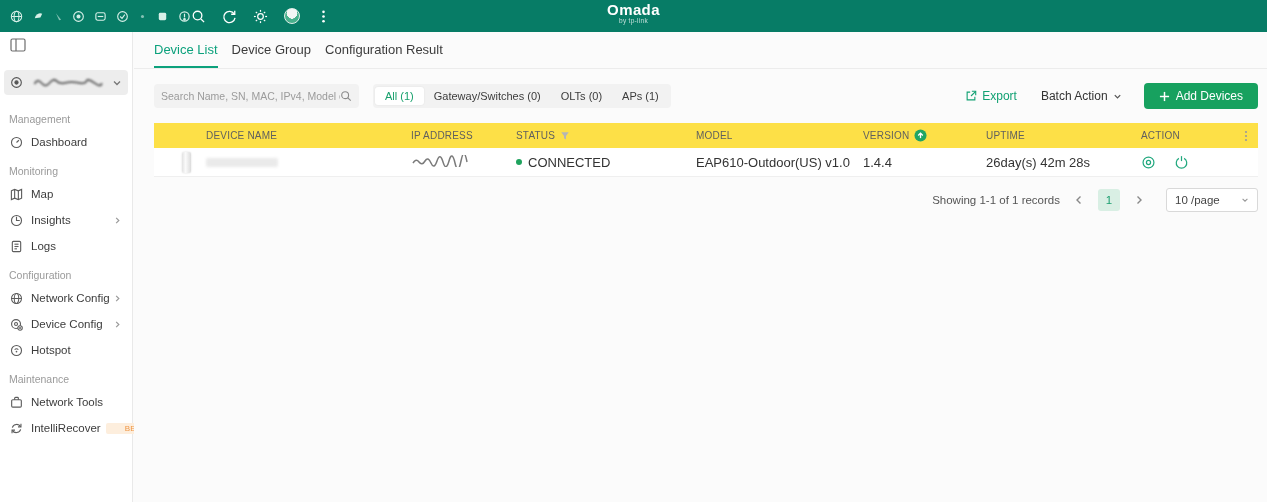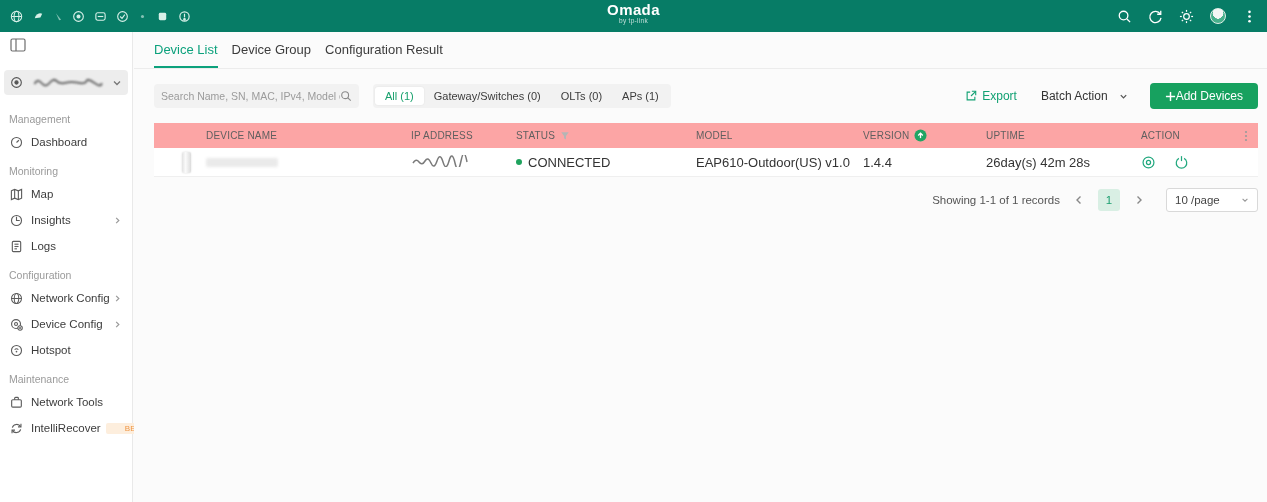--- a/index.html
+++ b/index.html
@@ -2,21 +2,21 @@
 <html><head>
 <meta charset="utf-8">
 <style>
   * { margin:0; padding:0; box-sizing:border-box; }
   html,body { width:1267px; height:502px; overflow:hidden; }
   body { font-family:"Liberation Sans", sans-serif; background:#fbfbfb; color:#333; }
   .page { position:relative; width:1267px; height:502px; }
 
   
   .topbar { position:absolute; top:0; left:0; right:0; height:28px; background:#077c66;
-            display:flex; align-items:center; justify-content:space-between; padding:16px 10px; z-index:5; }
+            display:flex; align-items:center; padding:16px 10px; z-index:5; }
   .topbar-left { display:flex; align-items:center; gap:9px; }
   .tb-ico { width:13px; height:13px; color:#eafaf4; opacity:.92; filter:blur(.3px); }
   .tb-ico.dim { opacity:.55; width:9px; height:9px; }
   .logo { position:absolute; left:50%; top:2px; transform:translateX(-50%); text-align:center; color:#fff; }
   .logo-title { font-size:15px; font-weight:700; letter-spacing:.4px; line-height:15px; }
   .logo-sub { font-size:6.5px; opacity:.75; letter-spacing:.3px; margin-top:0px; }
   .topbar-right { display:flex; align-items:center; gap:16px; }
   .tbr-ico { width:15px; height:15px; color:#ffffff; cursor:pointer; }
   .avatar { width:16px; height:16px; border-radius:50%; background:radial-gradient(circle at 50% 30%, #f4f6f5 0 45%, #48b08c 46% 100%); border:1px solid #e2efe9; }
 
@@ -52,32 +52,32 @@
                       color:#444; font-family:"Liberation Sans", sans-serif; }
   .search-box input::placeholder { color:#9b9b9b; }
   .search-ico { width:12px; height:12px; color:#8a8a8a; flex:none; }
   .segmented { display:flex; align-items:center; margin-left:14px; background:#f2f2f2; border-radius:4px;
                height:24px; padding:2px; }
   .seg-item { font-size:11px; color:#3c3c3c; padding:3px 10px; border-radius:3px; cursor:pointer; white-space:nowrap; }
   .seg-item.active { background:#ffffff; color:#17a06c; box-shadow:0 0 2px rgba(0,0,0,.08); }
   .spacer { flex:1; }
   .export-btn { display:flex; align-items:center; gap:5px; color:#12a173; font-size:12px; cursor:pointer; }
   .export-btn .eico { width:12px; height:12px; }
-  .batch-btn { display:flex; align-items:center; gap:11px; color:#333; font-size:12px; margin-left:24px; cursor:pointer; }
+  .batch-btn { display:flex; align-items:center; gap:5px; color:#333; font-size:12px; margin-left:24px; cursor:pointer; }
   .batch-btn .caret { width:9px; height:9px; color:#555; }
-  .add-btn { display:flex; align-items:center; gap:0; margin-left:22px; background:#17a15f; color:#fff;
+  .add-btn { display:flex; align-items:center; gap:6px; margin-left:22px; background:#17a15f; color:#fff;
              border:none; border-radius:4px; height:26px; padding:0 15px; font-size:12px; cursor:pointer;
              font-family:"Liberation Sans", sans-serif; }
   .add-btn .pico { width:11px; height:11px; }
 
   
   .table { margin:14px 9px 0 20px; }
   .thead, .trow { display:grid; grid-template-columns:52px 205px 105px 180px 167px 123px 155px 1fr 24px;
                   align-items:center; }
-  .thead { background:#fca5a5; height:25px; font-size:10px; color:#5f5f5f; letter-spacing:.2px; }
+  .thead { background:#fde047; height:25px; font-size:10px; color:#5f5f5f; letter-spacing:.2px; }
   .th { display:flex; align-items:center; gap:5px; }
   .funnel { width:10px; height:10px; color:#b5b5b5; }
   .upbadge { width:13px; height:13px; }
   .kebab { width:12px; height:12px; color:#9a9a9a; justify-self:center; cursor:pointer; }
   .trow { background:#ffffff; height:29px; font-size:13px; color:#333; border-bottom:1px solid #efefef; }
   .dev-img { width:9px; height:21px; margin-left:28px; border-radius:2px;
              background:linear-gradient(90deg,#e3e3e3,#fafafa 40%,#dcdcdc); box-shadow:0 0 2px rgba(0,0,0,.15);
              filter:blur(.4px); }
   .name-blob { width:72px; height:9px; background:#eaeaea; border-radius:2px; filter:blur(1.5px); }
   .ip-blob { filter:blur(.6px); opacity:.8; }

